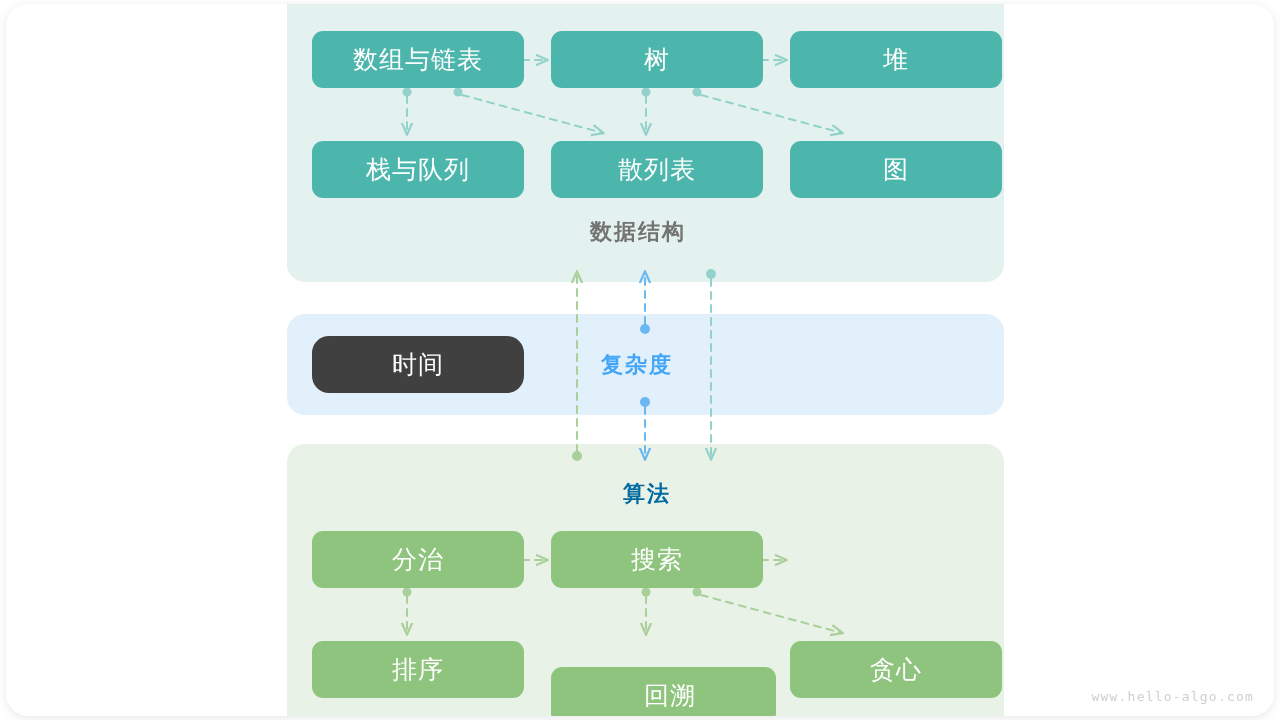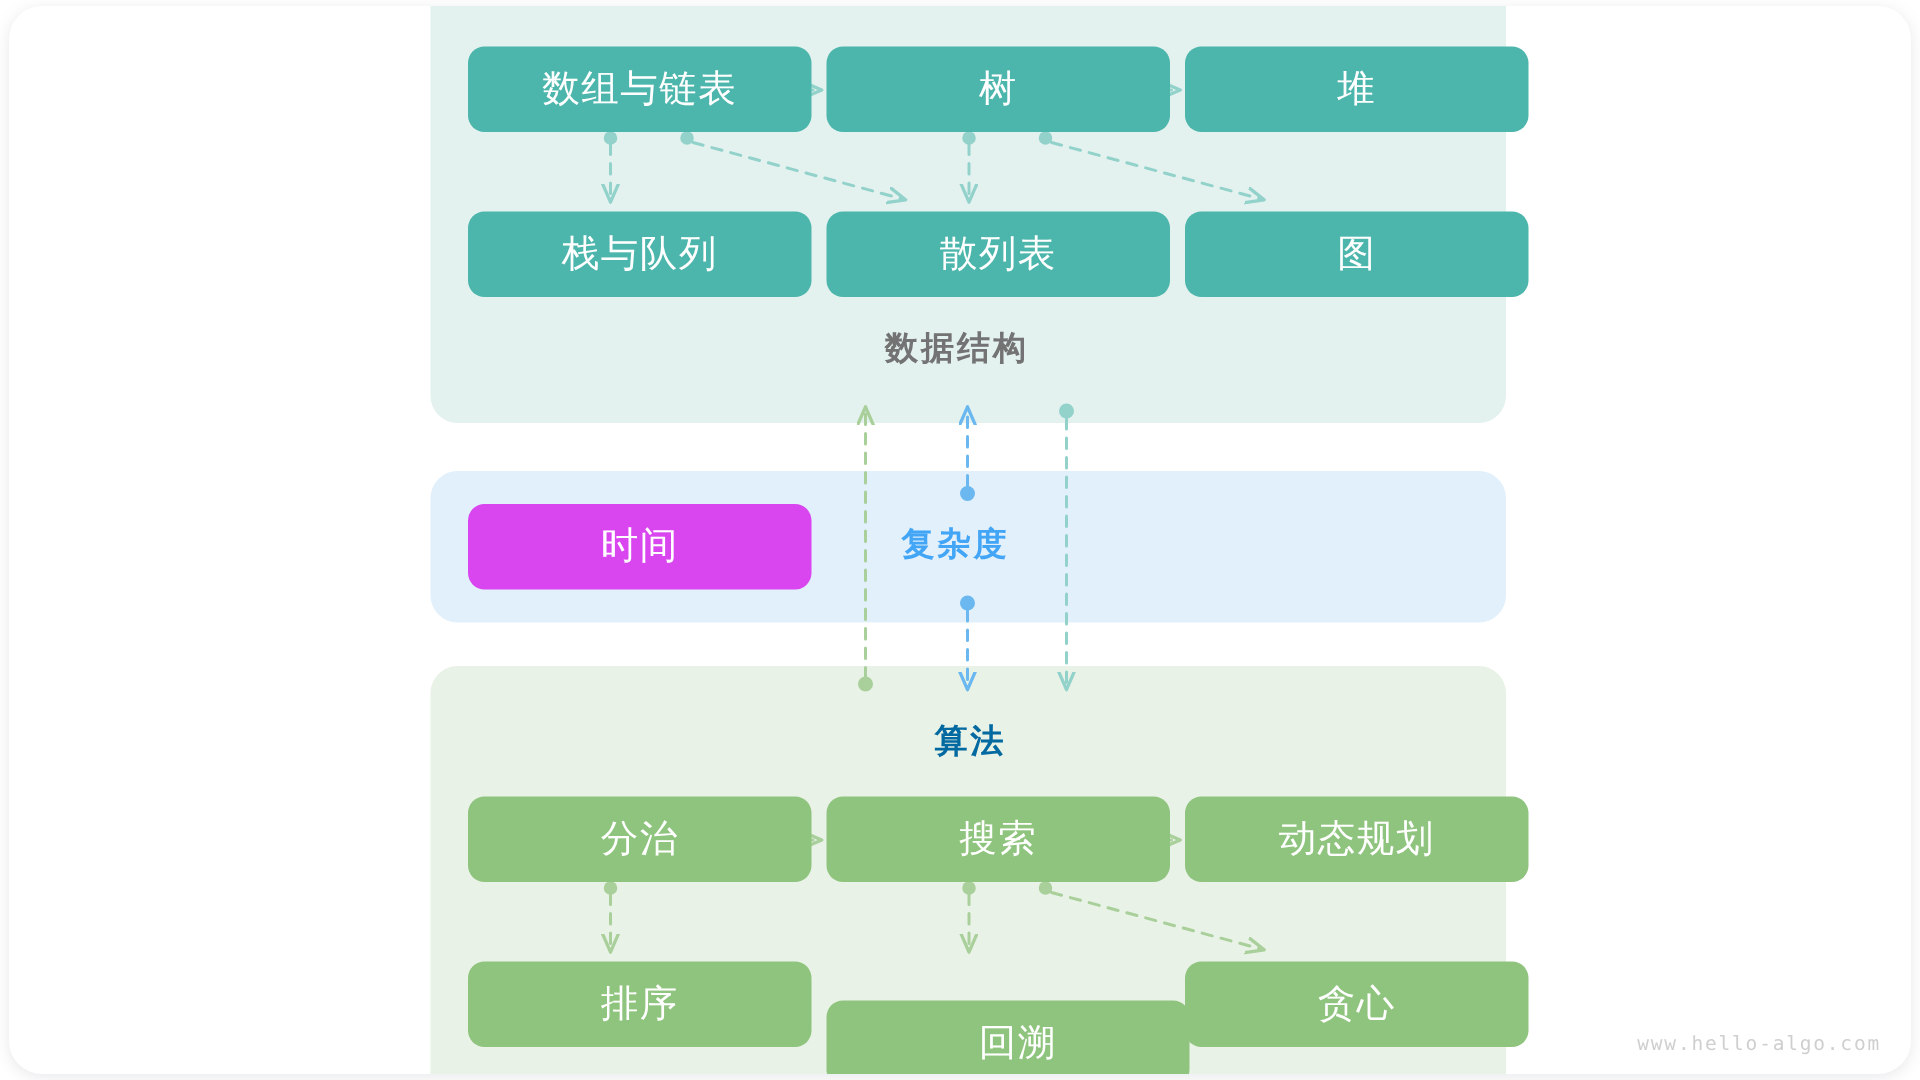--- a/index.html
+++ b/index.html
@@ -61,37 +61,37 @@
     border-radius: 11px;
     color: #ffffff;
     font-size: 25px;
     font-weight: 400;
     letter-spacing: 1px;
     line-height: 1;
     white-space: nowrap;
     user-select: none;
   }
   .node.teal  { background: #4db6ac; }
-  .node.blue  { background: #d946ef; }
+  .node.blue  { background: #404040; border-radius: 17px; }
   .node.green { background: #8cc178; background: #8fc47e; }
 
-  .node.w190 { width: 229px; height: 57px; }
+  .node.w190 { width: 212px; height: 57px; }
 
   
   .caption {
     position: absolute;
     font-size: 22px;
     font-weight: bold;
     letter-spacing: 2px;
     line-height: 1;
     white-space: nowrap;
     user-select: none;
   }
   .caption.teal  { color: #737373; }
-  .caption.blue  { color: #42a5f5; font-family: Liberation Mono, monospace; }
+  .caption.blue  { color: #42a5f5; }
   .caption.green { color: #0369a1; }
 
   
   #links {
     position: absolute;
     left: 0; top: 0;
     width: 1280px; height: 720px;
     pointer-events: none;
   }
 
@@ -201,21 +201,20 @@
     <div class="caption teal" style="left:584px; top:217px;">数据结构</div>
 
     <div class="node blue w190" style="left:306px; top:332px;">时间</div>
 
     <div class="caption blue" style="left:595px; top:350px;">复杂度</div>
 
     <div class="caption green" style="left:617px; top:479px;">算法</div>
 
     <div class="node green w190" style="left:545px; top:527px;">搜索</div>
     <div class="node green w190" style="left:306px; top:527px;">分治</div>
-    <div class="node green w190" style="left:784px; top:527px;">动态规划</div>
 
     <div class="node green w190" style="left:306px; top:637px;">排序</div>
     <div class="node green w190" style="left:545px; top:663px;padding-left:13px;">回溯</div>
     <div class="node green w190" style="left:784px; top:637px;">贪心</div>
 
     <div id="watermark">www.hello-algo.com</div>
 
   </div>
 </div>
 

